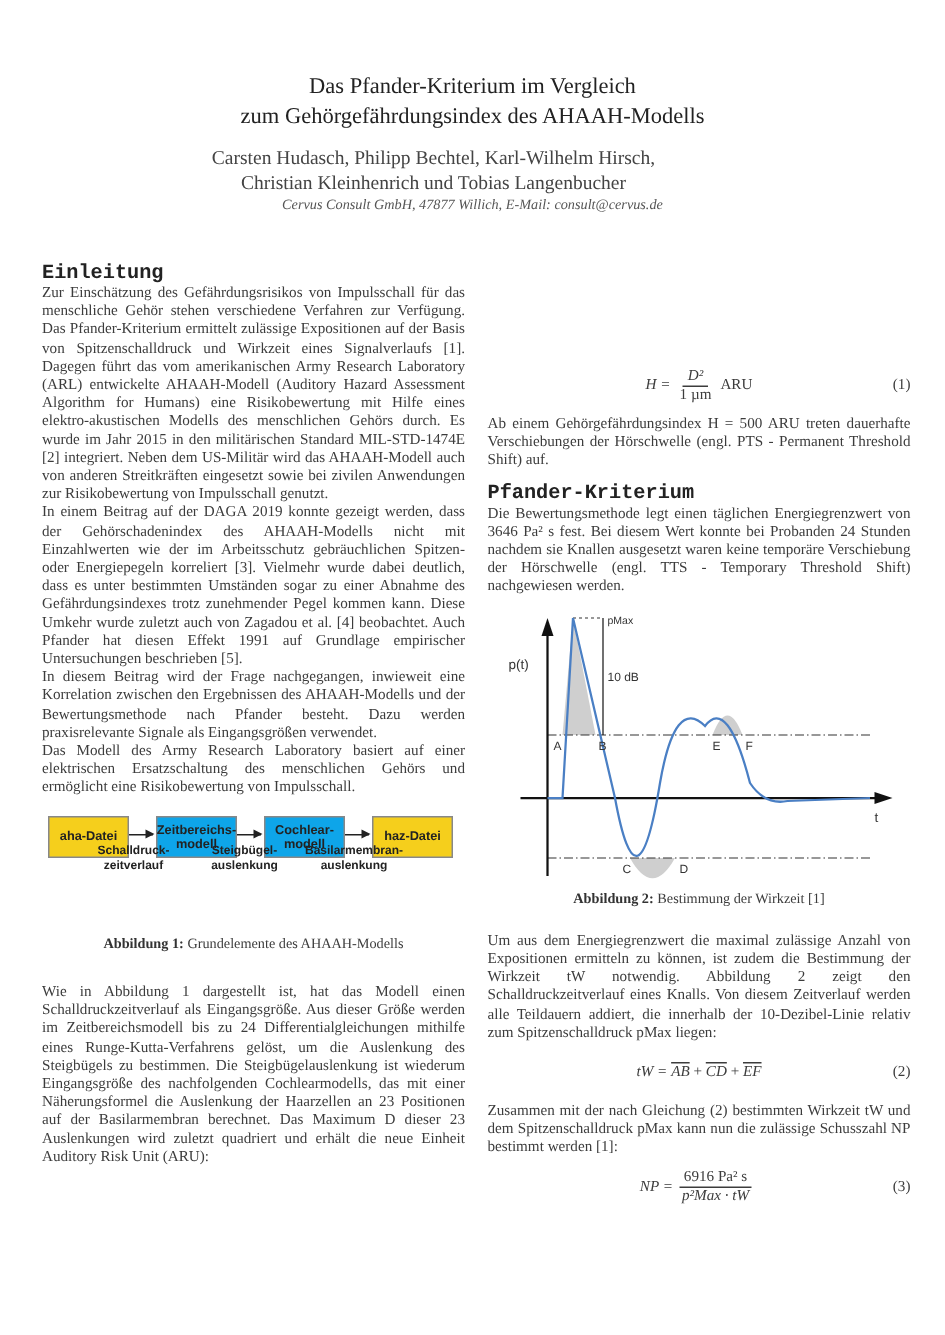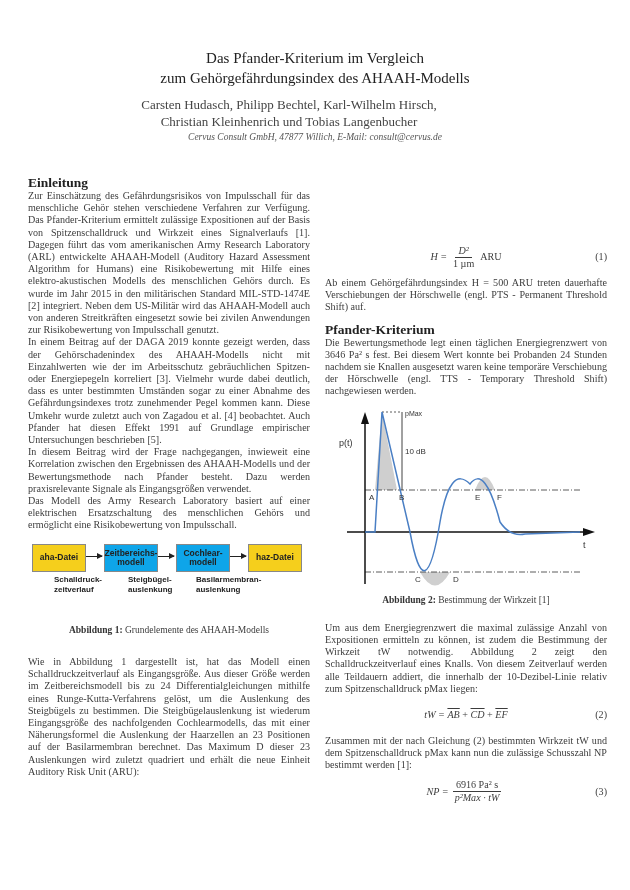--- a/index.html
+++ b/index.html
@@ -7,40 +7,40 @@
          font-family: "DejaVu Serif", "Liberation Serif", serif; color: #3a3a3a; }
   .title { position: absolute; left: 0; width: 630px; text-align: center;
            font-family: "Liberation Serif", serif; font-size: 15px; color: #222; }
   .authors { position: absolute; left: 0; width: 578px; text-align: center;
              font-family: "Liberation Serif", serif; font-size: 13px; color: #444; }
   .affil { position: absolute; left: 0; width: 630px; text-align: center;
            font-family: "Liberation Serif", serif; font-style: italic; font-size: 9.5px; color: #555; }
   .col { position: absolute; width: 282px; font-family: "Liberation Serif", serif;
          font-size: 10.1px; line-height: 12.2px; color: #3c3c3c; text-align: justify; hyphens: auto; }
   .col p { margin: 0; }
-  h2 { margin: 0; font-family: Liberation Serif, serif; font-weight: bold; font-size: 13.5px;
+  h2 { margin: 0; font-family: Liberation Mono, monospace; font-weight: bold; font-size: 13.5px;
        line-height: 15px; color: #222; }
   .eq { display: flex; justify-content: center; align-items: center; position: relative;
         margin: 6px 0; height: 28px; font-style: italic; }
   .eq .num { position: absolute; right: 0; font-style: normal; }
   .frac { display: inline-flex; flex-direction: column; align-items: center; margin: 0 3px; vertical-align: middle; }
   .frac .top { border-bottom: 1px solid #3c3c3c; padding: 0 3px; line-height: 12px; }
   .frac .bot { line-height: 12px; padding: 0 3px; }
   .up { font-style: normal; }
   .ov { text-decoration: overline; }
   .caption { text-align: center; font-size: 9.5px; margin: 0; }
   .caption b { font-weight: bold; color: #333; }
   .flow { position: relative; height: 70px; margin: 12px 0 10px 0; font-family: "Liberation Sans", sans-serif; }
   .box { position: absolute; top: 0; height: 26px; border: 1px solid #888; display: flex;
          align-items: center; justify-content: center; text-align: center; font-size: 8.5px;
          font-weight: bold; line-height: 9px; color: #222; }
   .arrow { position: absolute; top: 12px; height: 1px; background: #222; }
   .arrow::after { content: ""; position: absolute; right: -1px; top: -3px; border-left: 6px solid #222;
                   border-top: 3.5px solid transparent; border-bottom: 3.5px solid transparent; }
-  .flabel { position: absolute; top: 31px; font-size: 8px; line-height: 10px; text-align: left; color: #222; font-weight: bold; }
+  .flabel { position: absolute; top: 18px; font-size: 8px; line-height: 10px; text-align: center; color: #222; font-weight: bold; }
 </style>
 </head>
 <body>
 
 <div class="title" style="top:50px;">Das Pfander-Kriterium im Vergleich</div>
 <div class="title" style="top:70px;">zum Gehörgefährdungsindex des AHAAH-Modells</div>
 <div class="authors" style="top:97px;">Carsten Hudasch, Philipp Bechtel, Karl-Wilhelm Hirsch,</div>
 <div class="authors" style="top:114px;">Christian Kleinhenrich und Tobias Langenbucher</div>
 <div class="affil" style="top:132px;">Cervus Consult GmbH, 47877 Willich, E-Mail: consult@cervus.de</div>
 

